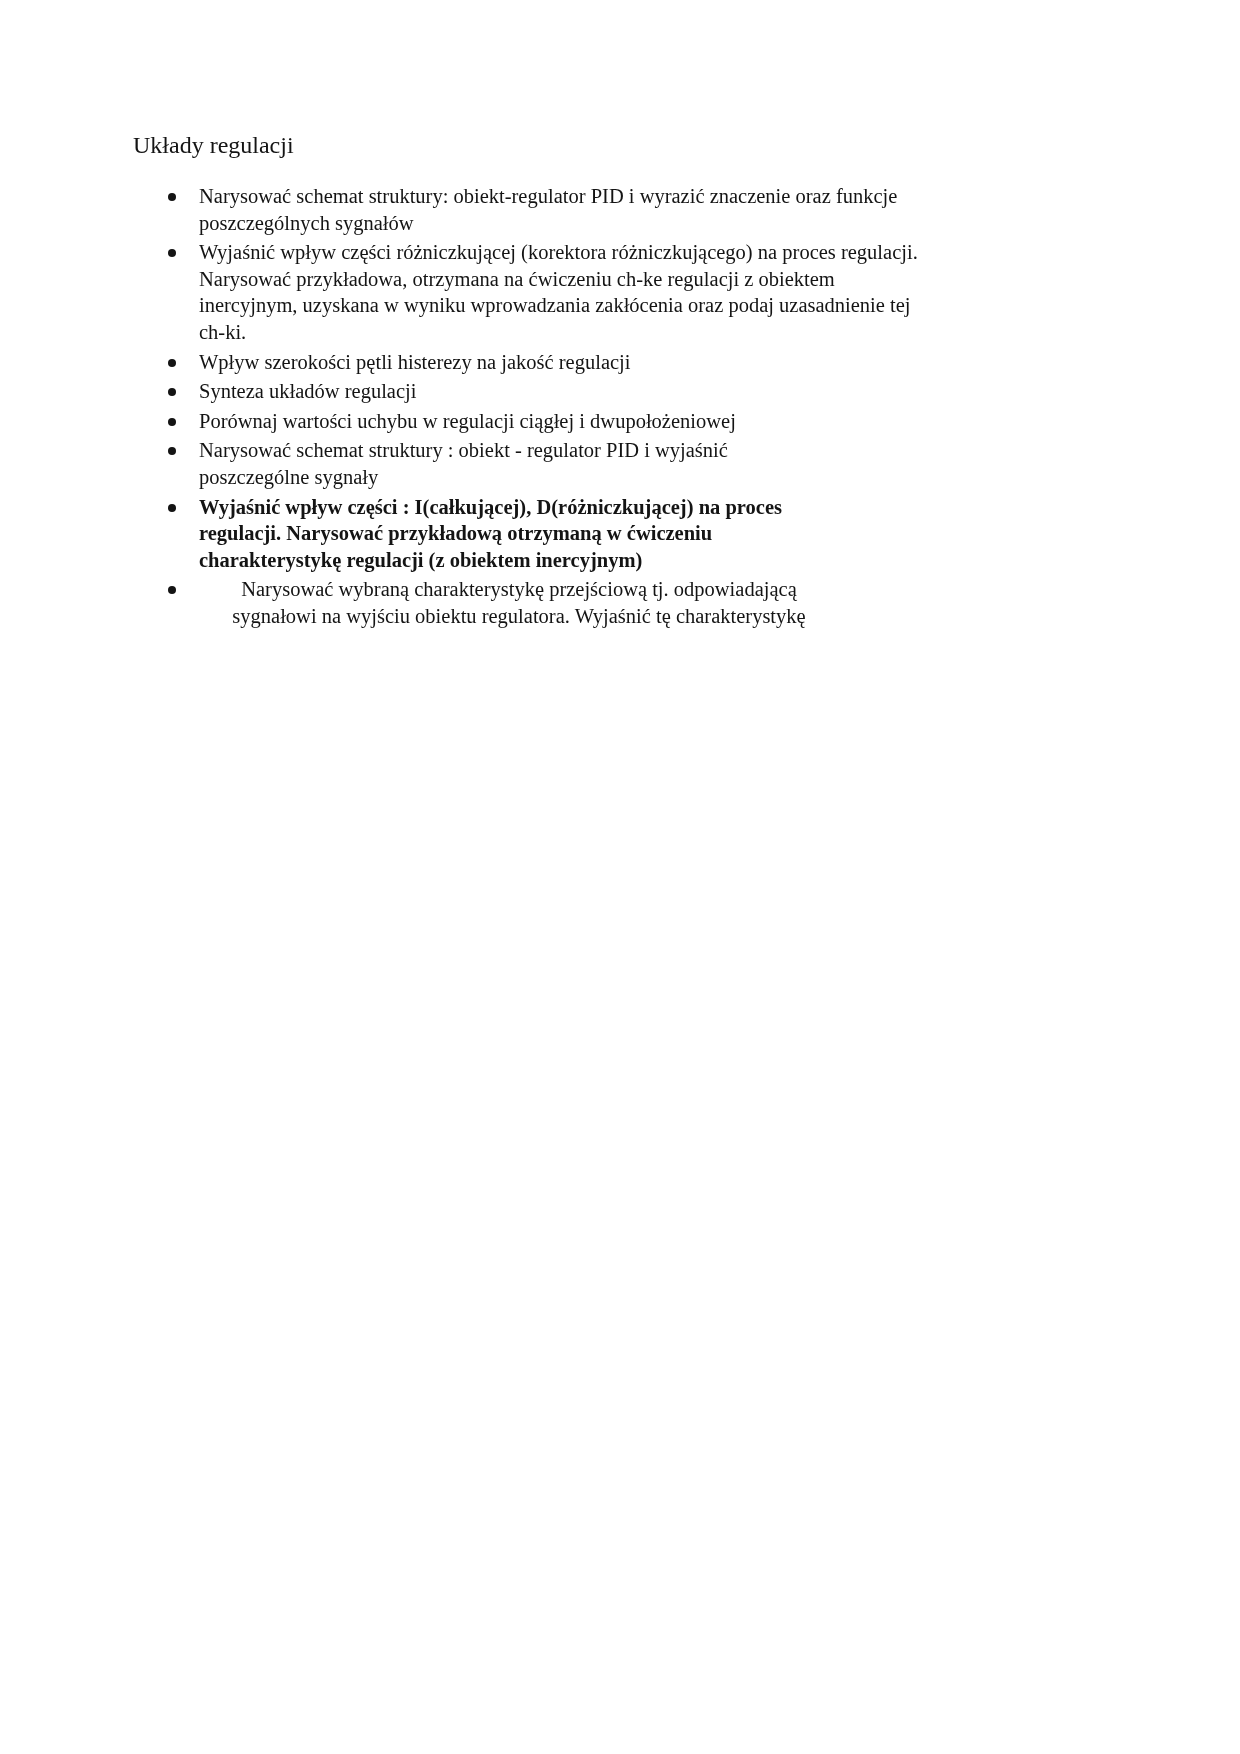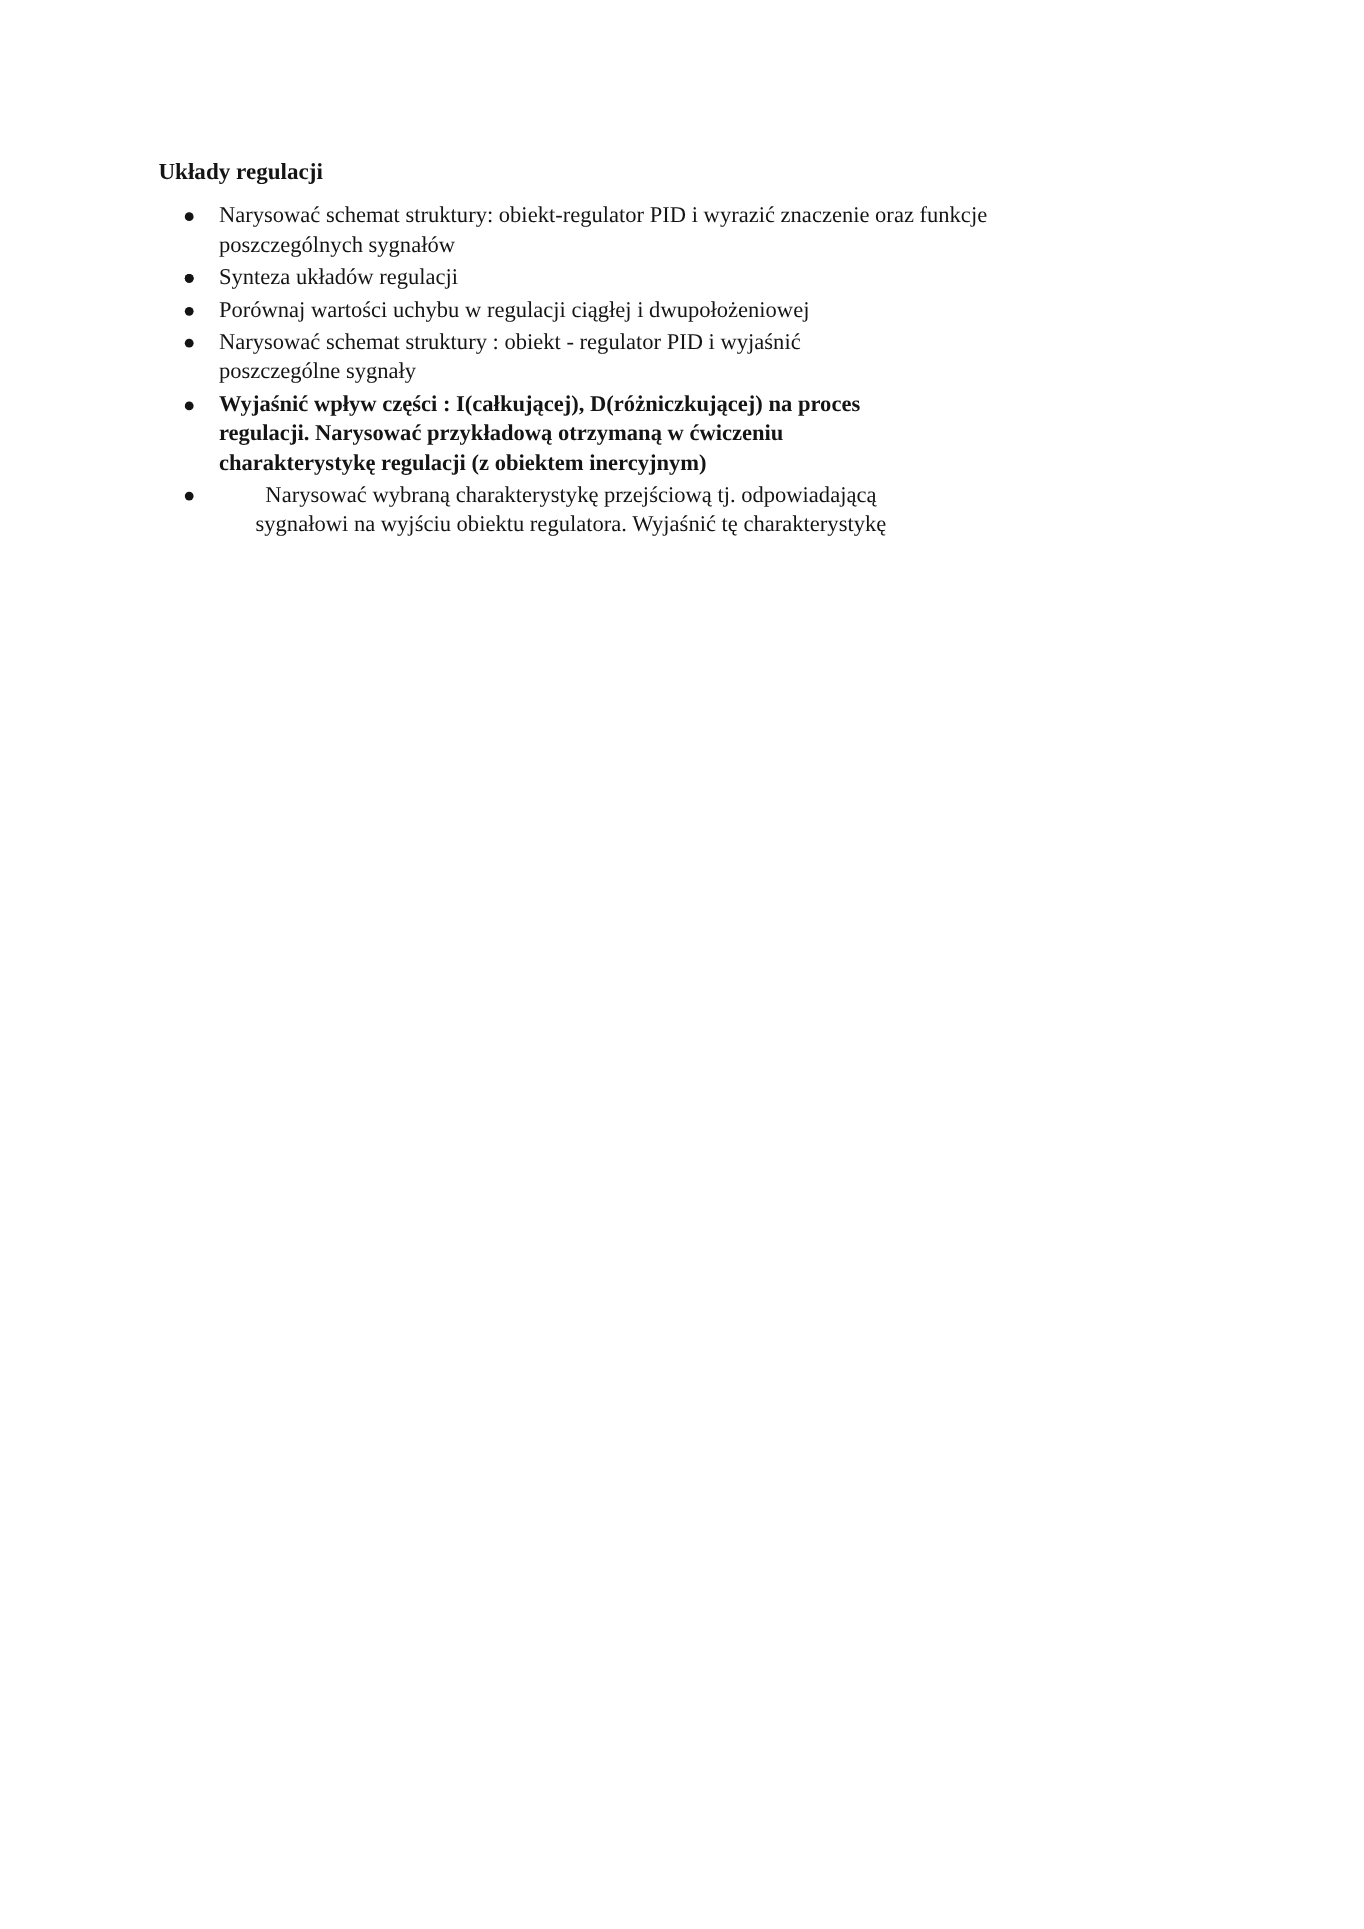--- a/index.html
+++ b/index.html
@@ -19,24 +19,24 @@
       position: absolute;
       left: 0; top: 0;
       width: 1240px;
       height: 1754px;
       background: #ffffff;
     }
     .title {
       position: absolute;
       left: 133px;
       top: 131px;
-      font-size: 21px;
+      font-size: 24px;
       line-height: 28px;
-      margin: 11px;
-      font-weight: bold;
+      margin: 0;
+      font-weight: normal;
     }
     .list {
       position: absolute;
       left: 0;
       top: 183px;
       width: 1240px;
       margin: 0;
       padding: 0;
       list-style: none;
     }
@@ -67,20 +67,25 @@
 <div class="page">
   <h1 class="title">Układy regulacji</h1>
 
   <ul class="list">
     <li class="item" style="width:765px;">
       <span class="bullet"></span>
       <span class="item-text">Narysować schemat struktury: obiekt-regulator PID i wyrazić znaczenie oraz funkcje poszczególnych sygnałów</span>
     </li>
     <li class="item" style="width:720px;">
       <span class="bullet"></span>
+      <span class="item-text">Wyjaśnić wpływ części różniczkującej (korektora różniczkującego) na proces regulacji. Narysować przykładowa, otrzymana na ćwiczeniu ch-ke regulacji z obiektem inercyjnym, uzyskana w wyniku wprowadzania zakłócenia oraz podaj uzasadnienie tej ch-ki.</span>
+    </li>
+    <li class="item">
+      <span class="bullet"></span>
+      <span class="item-text">Wpływ szerokości pętli histerezy na jakość regulacji</span>
     </li>
     <li class="item">
       <span class="bullet"></span>
       <span class="item-text">Synteza układów regulacji</span>
     </li>
     <li class="item">
       <span class="bullet"></span>
       <span class="item-text">Porównaj wartości uchybu w regulacji ciągłej i dwupołożeniowej</span>
     </li>
     <li class="item" style="width:600px;">

